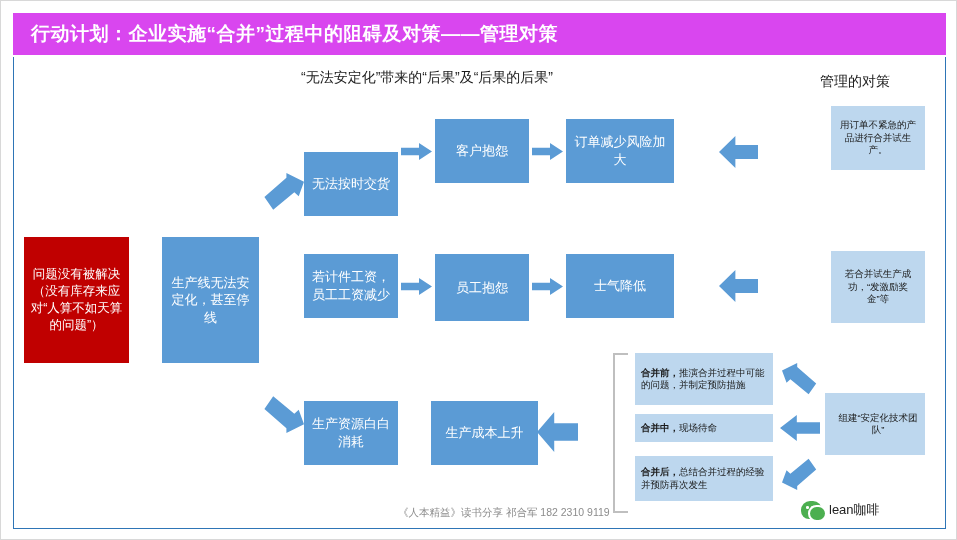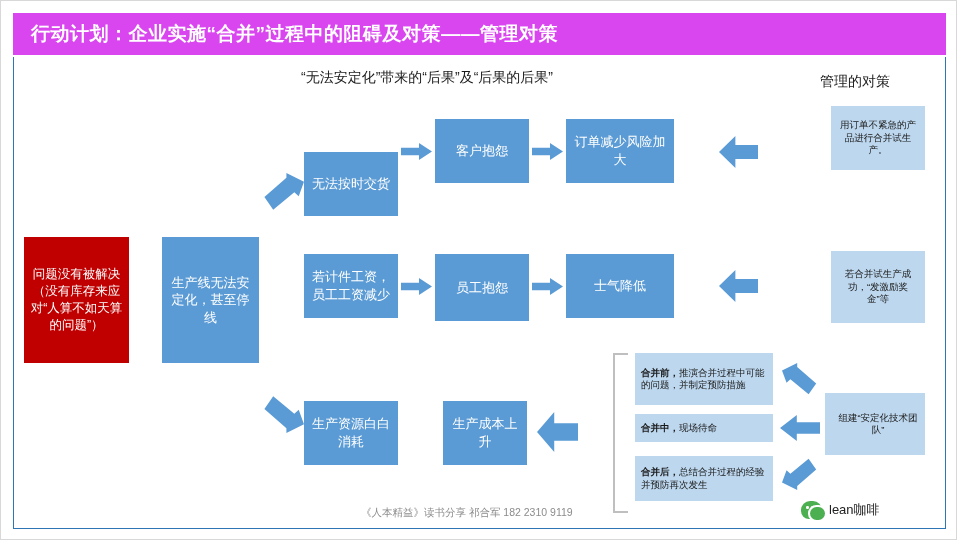--- a/index.html
+++ b/index.html
@@ -108,20 +108,21 @@
     position: absolute;
     border: 2px solid #bfbfbf;
     border-right: none;
     box-sizing: border-box;
   }
   .footer-note {
     position: absolute;
     font-size: 10.5px;
     color: #8c8c8c;
     white-space: nowrap;
+    margin-left: 37px;
   }
   .wechat {
     position: absolute;
     display: flex;
     align-items: center;
     gap: 7px;
     font-size: 13px;
     color: #222222;
   }
   .wechat-icon {
@@ -179,21 +180,21 @@
 
   <div class="box" style="left:303px; top:253px; width:94px; height:64px;">若计件工资，员工工资减少</div>
   <div class="blockarrow ba-right" style="left:400px; top:277px; width:31px; height:17px;"></div>
   <div class="box" style="left:434px; top:253px; width:94px; height:67px;">员工抱怨</div>
   <div class="blockarrow ba-right" style="left:531px; top:277px; width:31px; height:17px;"></div>
   <div class="box" style="left:565px; top:253px; width:108px; height:64px;">士气降低</div>
   <div class="blockarrow ba-left" style="left:718px; top:269px; width:39px; height:32px;"></div>
   <div class="box pale" style="left:830px; top:250px; width:94px; height:72px; text-align:center; justify-content:center;">若合并试生产成功，“发激励奖金”等</div>
 
   <div class="box" style="left:303px; top:400px; width:94px; height:64px;">生产资源白白消耗</div>
-  <div class="box" style="left:442px; top:400px; width:84px; height:64px;text-align:center;">生产成本上升</div>
+  <div class="box" style="left:430px; top:400px; width:107px; height:64px;text-align:center;">生产成本上升</div>
   <div class="blockarrow ba-left" style="left:536px; top:411px; width:41px; height:40px;"></div>
 
   <div class="bracket" style="left:612px; top:352px; width:15px; height:160px;"></div>
 
   <div class="box pale" style="left:634px; top:352px; width:138px; height:52px;">
     <span><b>合并前，</b><span>推演合并过程中可能的问题，并制定预防措施</span></span>
   </div>
   <div class="box pale" style="left:634px; top:413px; width:138px; height:28px;">
     <span><b>合并中，</b><span>现场待命</span></span>
   </div>

